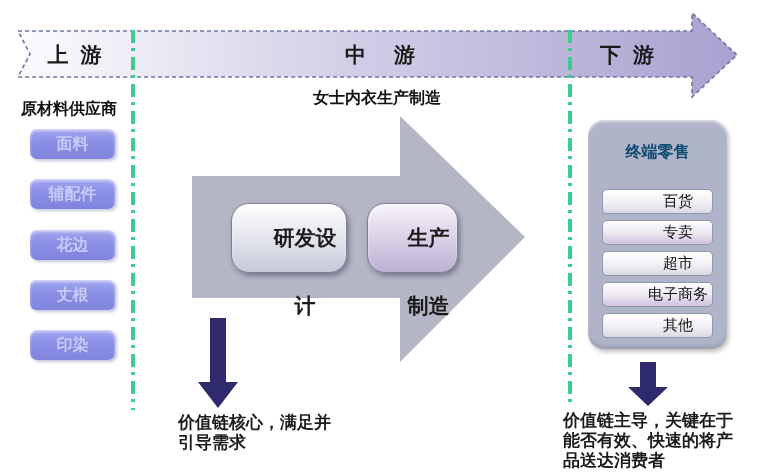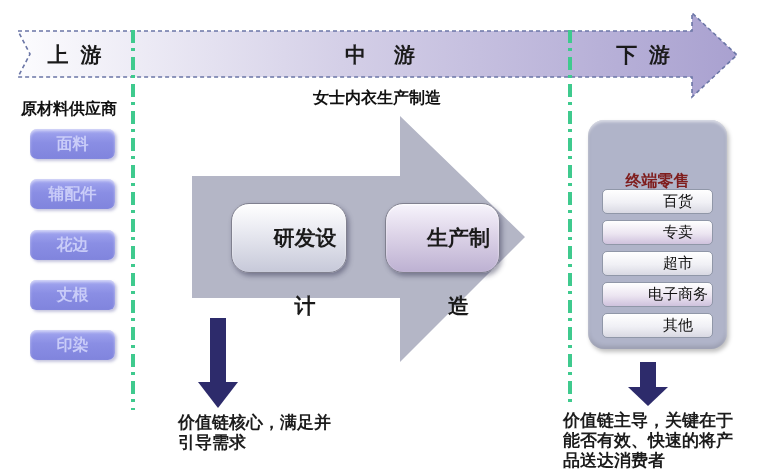--- a/index.html
+++ b/index.html
@@ -22,21 +22,21 @@
     line-height: 26px;
     text-align: center;
     font-size: 21px;
     font-weight: bold;
     color: #1a1a1a;
     z-index: 4;
     word-spacing: 6px;
   }
   .seg-up   { left: 18px;  width: 113px; }
   .seg-mid  { left: 290px; width: 180px; word-spacing: 22px; }
-  .seg-down { left: 560px; width: 110px; text-align: right; }
+  .seg-down { left: 572px; width: 110px; }
 
   
   .divider {
     position: absolute;
     width: 4px;
     z-index: 3;
     background: repeating-linear-gradient(
       180deg,
       #3fca8e 0px, #3fca8e 13px,
       rgba(0,0,0,0) 13px, rgba(0,0,0,0) 18px,
@@ -75,36 +75,36 @@
     border: 1px solid #80808f;
     border-radius: 18px;
     text-align: center; line-height: 68px;
     font-size: 21px; font-weight: bold; color: #1a1a1a;
     box-shadow: 2px 3px 5px rgba(45,45,75,0.45), inset 0 1px 2px rgba(255,255,255,0.9);
     z-index: 2;
     padding-left: 32px;
   }
   .stage-btn-1 { left: 231px; width: 116px;
     background: linear-gradient(180deg, #ffffff 0%, #e6e7ef 45%, #c7c9d9 100%); }
-  .stage-btn-2 { left: 385px; width: 115px;
+  .stage-btn-2 { left: 367px; width: 91px;
     background: linear-gradient(180deg, #f7f4fc 0%, #ddd4e8 45%, #bdb1d2 100%); }
 
   
   .retail-panel {
     left: 588px; top: 120px; width: 139px; height: 229px;
     border-radius: 16px;
     background: #b0b4c9;
     box-shadow: 2px 3px 4px rgba(0,0,0,0.25), inset 0 2px 3px rgba(255,255,255,0.55), inset 0 -3px 4px rgba(0,0,0,0.12);
     z-index: 2;
   }
   .retail-title {
     position: absolute;
     left: 0; top: 22px; width: 100%;
     text-align: center;
-    font-size: 16px; font-weight: bold; color: #7f1d1d; margin-top: 29px;
+    font-size: 16px; font-weight: bold; color: #0c4a6e;
   }
   .channel-list {
     position: absolute;
     left: 14px; right: 14px; top: 69px;
   }
   .channel-btn {
     height: 25px;
     margin-bottom: 6px;
     border: 1px solid #9097a8;
     border-radius: 5px;

